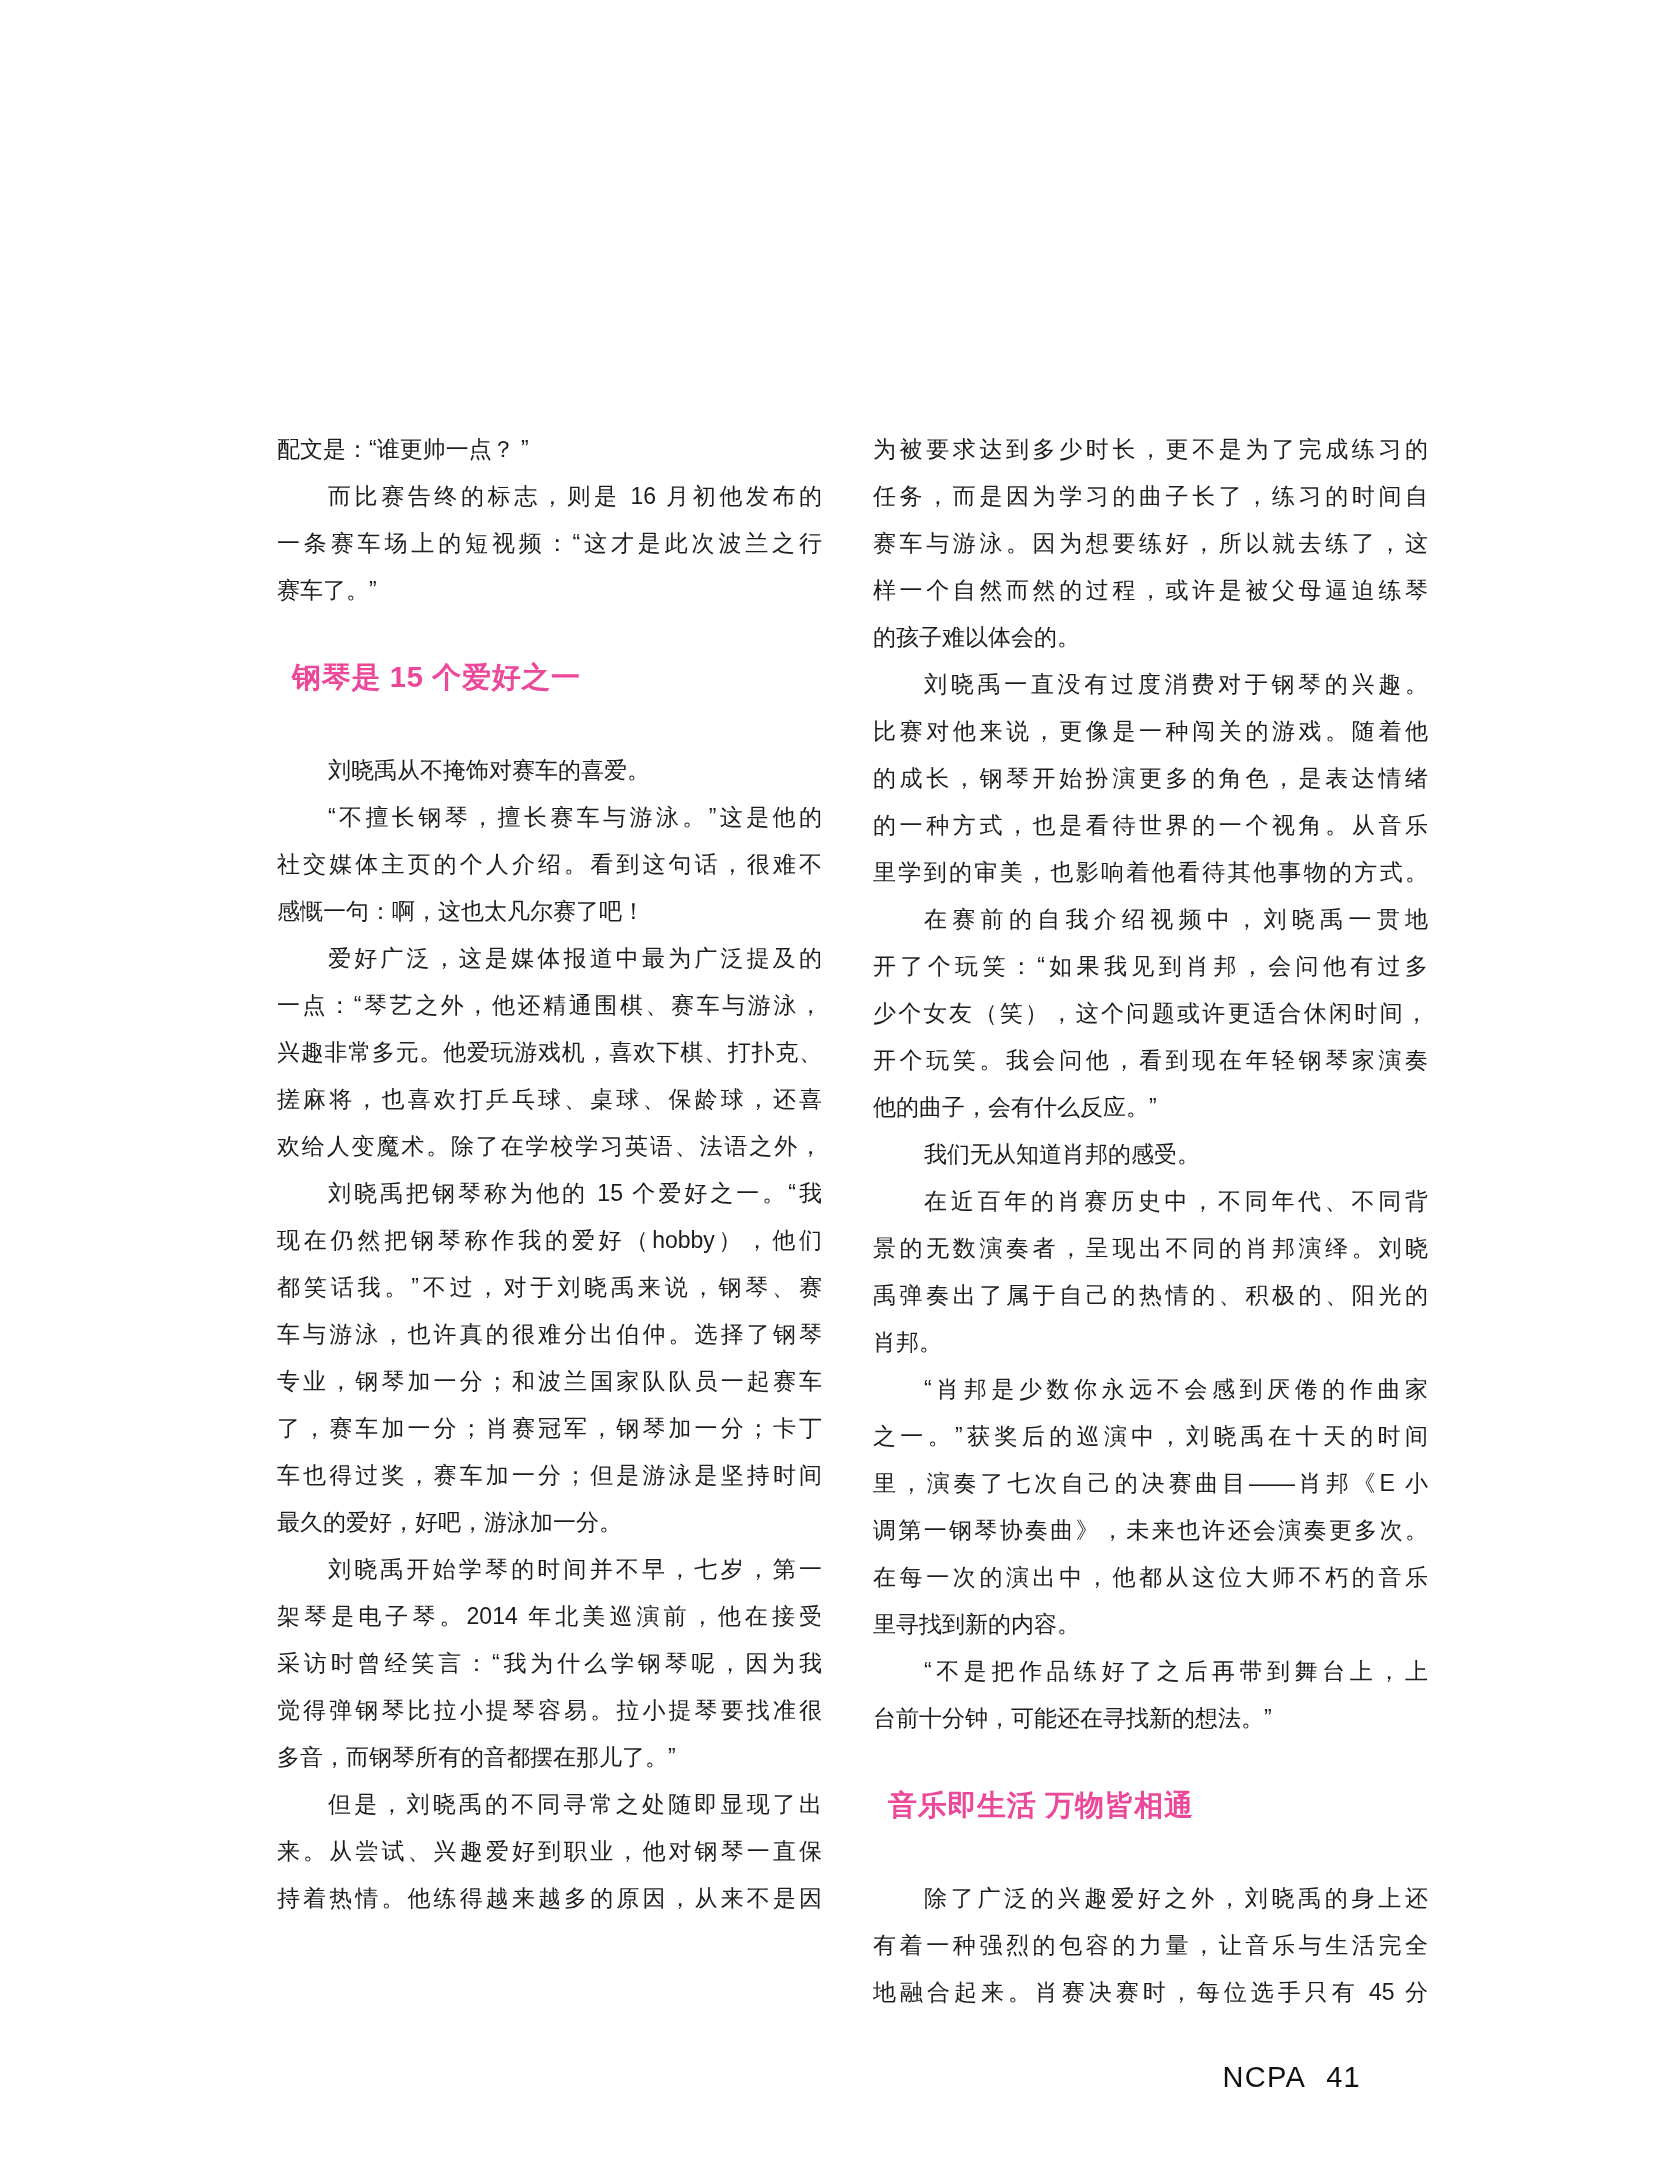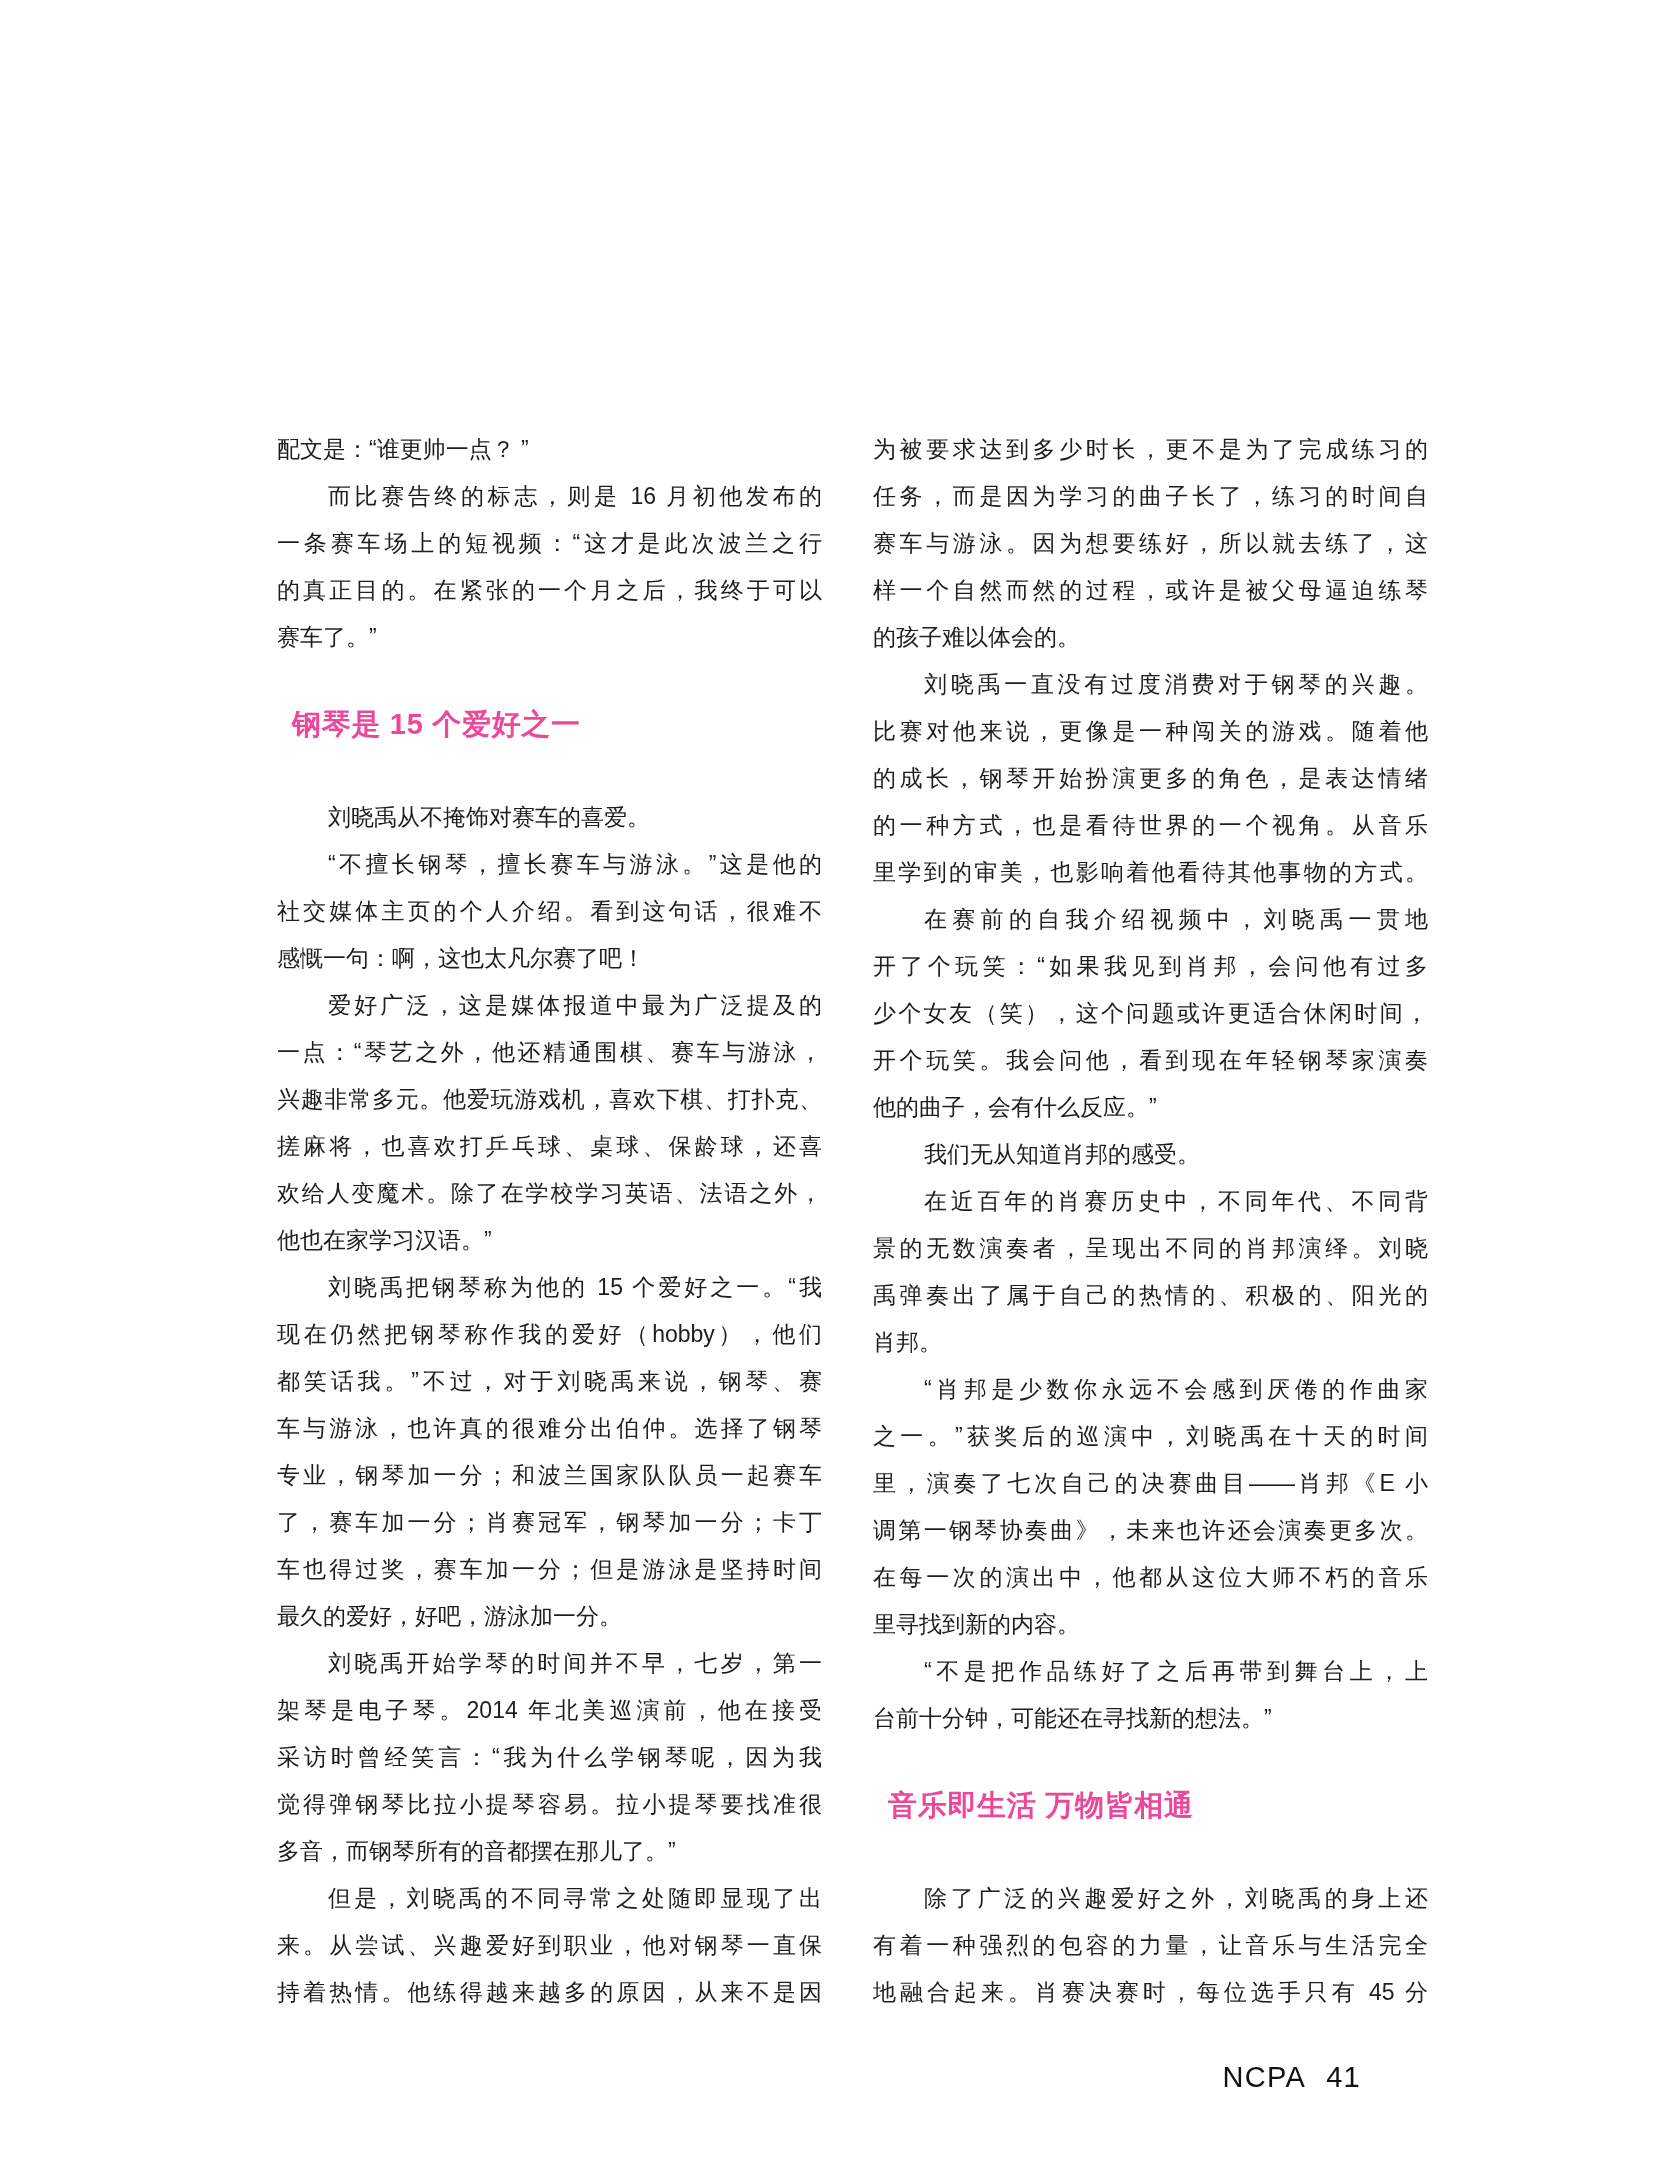--- a/index.html
+++ b/index.html
@@ -50,39 +50,37 @@
 <body>
 
 <div id="page">
   <div id="col-left" class="column">
       <div class="paragraph">
         <div class="line">配文是：“谁更帅一点？ ”</div>
       </div>
       <div class="paragraph">
         <div class="line fill indent">而比赛告终的标志，则是 16 月初他发布的</div>
         <div class="line fill">一条赛车场上的短视频：“这才是此次波兰之行</div>
-        <div class="line fill">的真正目的。在紧张的一个月之后，我终于可以</div>
         <div class="line">赛车了。”</div>
       </div>
       <div class="heading">钢琴是 15 个爱好之一</div>
       <div class="paragraph">
         <div class="line indent">刘晓禹从不掩饰对赛车的喜爱。</div>
       </div>
       <div class="paragraph">
         <div class="line fill indent">“不擅长钢琴，擅长赛车与游泳。”这是他的</div>
         <div class="line fill">社交媒体主页的个人介绍。看到这句话，很难不</div>
         <div class="line">感慨一句：啊，这也太凡尔赛了吧！</div>
       </div>
       <div class="paragraph">
         <div class="line fill indent">爱好广泛，这是媒体报道中最为广泛提及的</div>
         <div class="line fill">一点：“琴艺之外，他还精通围棋、赛车与游泳，</div>
         <div class="line fill">兴趣非常多元。他爱玩游戏机，喜欢下棋、打扑克、</div>
         <div class="line fill">搓麻将，也喜欢打乒乓球、桌球、保龄球，还喜</div>
         <div class="line fill">欢给人变魔术。除了在学校学习英语、法语之外，</div>
-        <div class="line">他也在家学习汉语。”</div>
       </div>
       <div class="paragraph">
         <div class="line fill indent">刘晓禹把钢琴称为他的 15 个爱好之一。“我</div>
         <div class="line fill">现在仍然把钢琴称作我的爱好（hobby），他们</div>
         <div class="line fill">都笑话我。”不过，对于刘晓禹来说，钢琴、赛</div>
         <div class="line fill">车与游泳，也许真的很难分出伯仲。选择了钢琴</div>
         <div class="line fill">专业，钢琴加一分；和波兰国家队队员一起赛车</div>
         <div class="line fill">了，赛车加一分；肖赛冠军，钢琴加一分；卡丁</div>
         <div class="line fill">车也得过奖，赛车加一分；但是游泳是坚持时间</div>
         <div class="line">最久的爱好，好吧，游泳加一分。</div>

